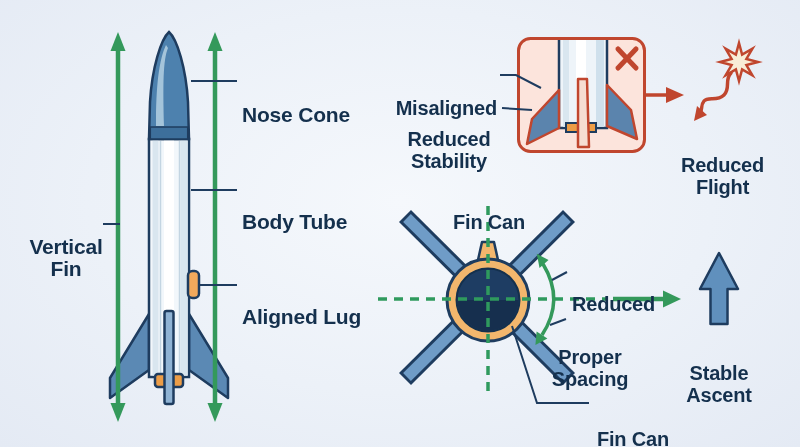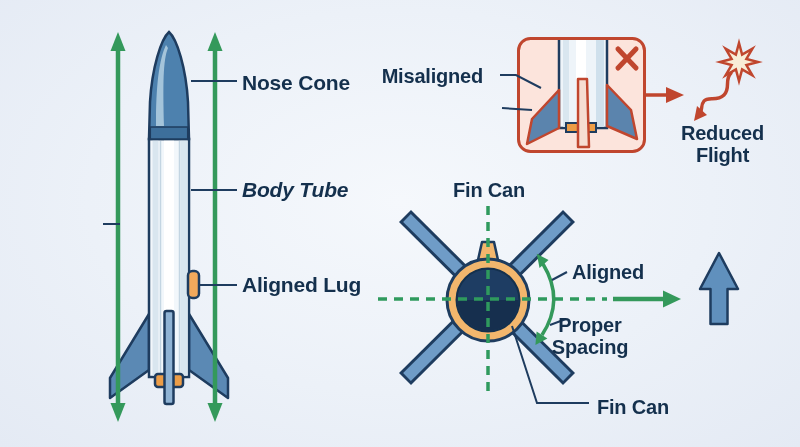--- a/index.html
+++ b/index.html
@@ -10,20 +10,21 @@
   }
   svg{position:absolute;left:0;top:0;}
   .label{
     position:absolute;
     color:#14304d;
     font-weight:700;
     font-size:21px;
     line-height:22px;
     letter-spacing:-0.2px;
     white-space:nowrap;
+    margin-top:32px;
   }
   .wrap{white-space:normal;text-align:center;}
   .sm{font-size:20px;}
   .right{text-align:right;}
 </style>
 </head>
 <body>
 
 <div class="canvas">
 
@@ -152,24 +153,27 @@
       <g>
         <line x1="613" y1="299" x2="665" y2="299" stroke="#34995b" stroke-width="4.5"></line>
         <polygon points="681,299 663,290.5 663,307.5" fill="#34995b"></polygon>
       </g>
 
       <polygon points="719,253 738,289 727.5,289 727.5,324 710.5,324 710.5,289 700,289" fill="#6090bd" stroke="#1e3c5f" stroke-width="2.5" stroke-linejoin="round"></polygon>
     </g>
   </svg>
 
   <div class="label" style="left:242px;top:72px;">Nose Cone</div>
-  <div class="label" style="left:242px;top:179px;font-style:italic;">Body Tube</div>
+  <div class="label" style="left:242px;top:179px;">Body Tube</div>
   <div class="label" style="left:242px;top:274px;">Aligned Lug</div>
+  <div class="label wrap" style="left:18px;top:204px;width:96px;">Vertical Fin</div>
 
-  <div class="label sm right" style="left:371px;top:65px;width:112px;">Misaligned</div>
+  <div class="label sm right" style="left:385px;top:65px;width:112px;">Misaligned</div>
+  <div class="label sm wrap" style="left:398px;top:96px;width:102px;">Reduced Stability</div>
   <div class="label sm wrap" style="left:670px;top:122px;width:105px;">Reduced Flight</div>
 
   <div class="label sm wrap" style="left:446px;top:179px;width:86px;">Fin Can</div>
-  <div class="label sm" style="left:572px;top:261px;">Aligned</div>
+  <div class="label sm" style="left:572px;top:261px;">Reduced</div>
   <div class="label sm wrap" style="left:544px;top:314px;width:92px;">Proper Spacing</div>
+  <div class="label sm wrap" style="left:673px;top:330px;width:92px;">Stable Ascent</div>
   <div class="label sm" style="left:597px;top:396px;">Fin Can</div>
 
 </div>
 
 </body></html>

